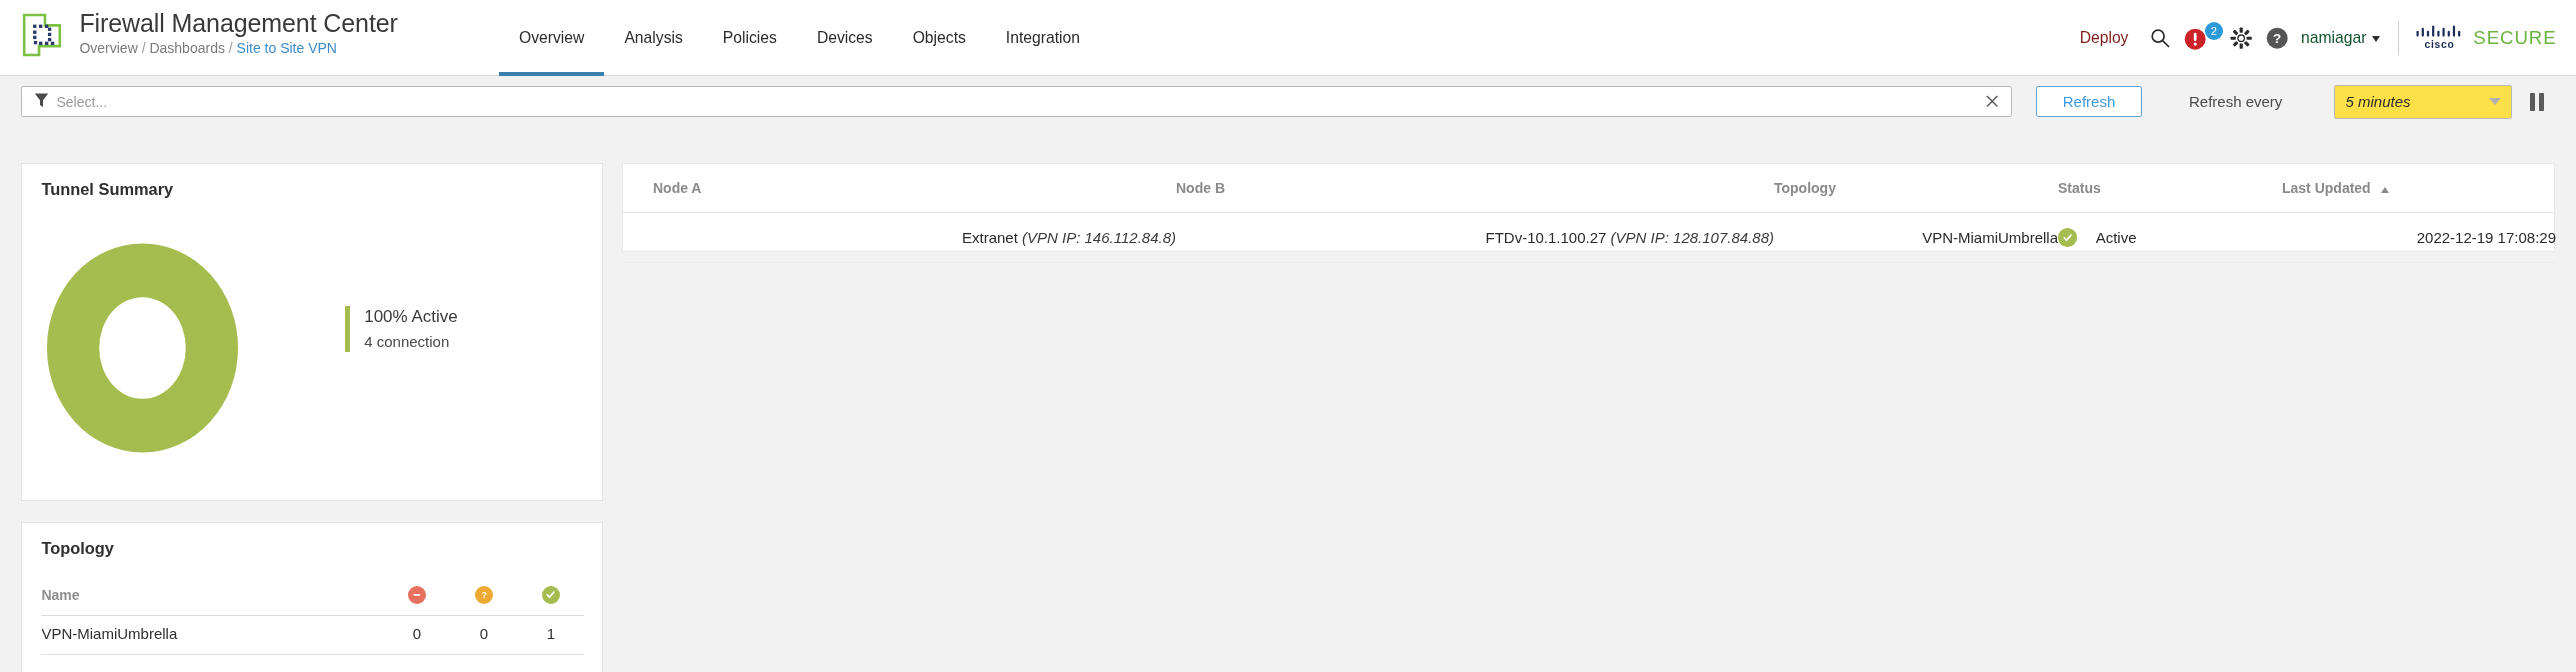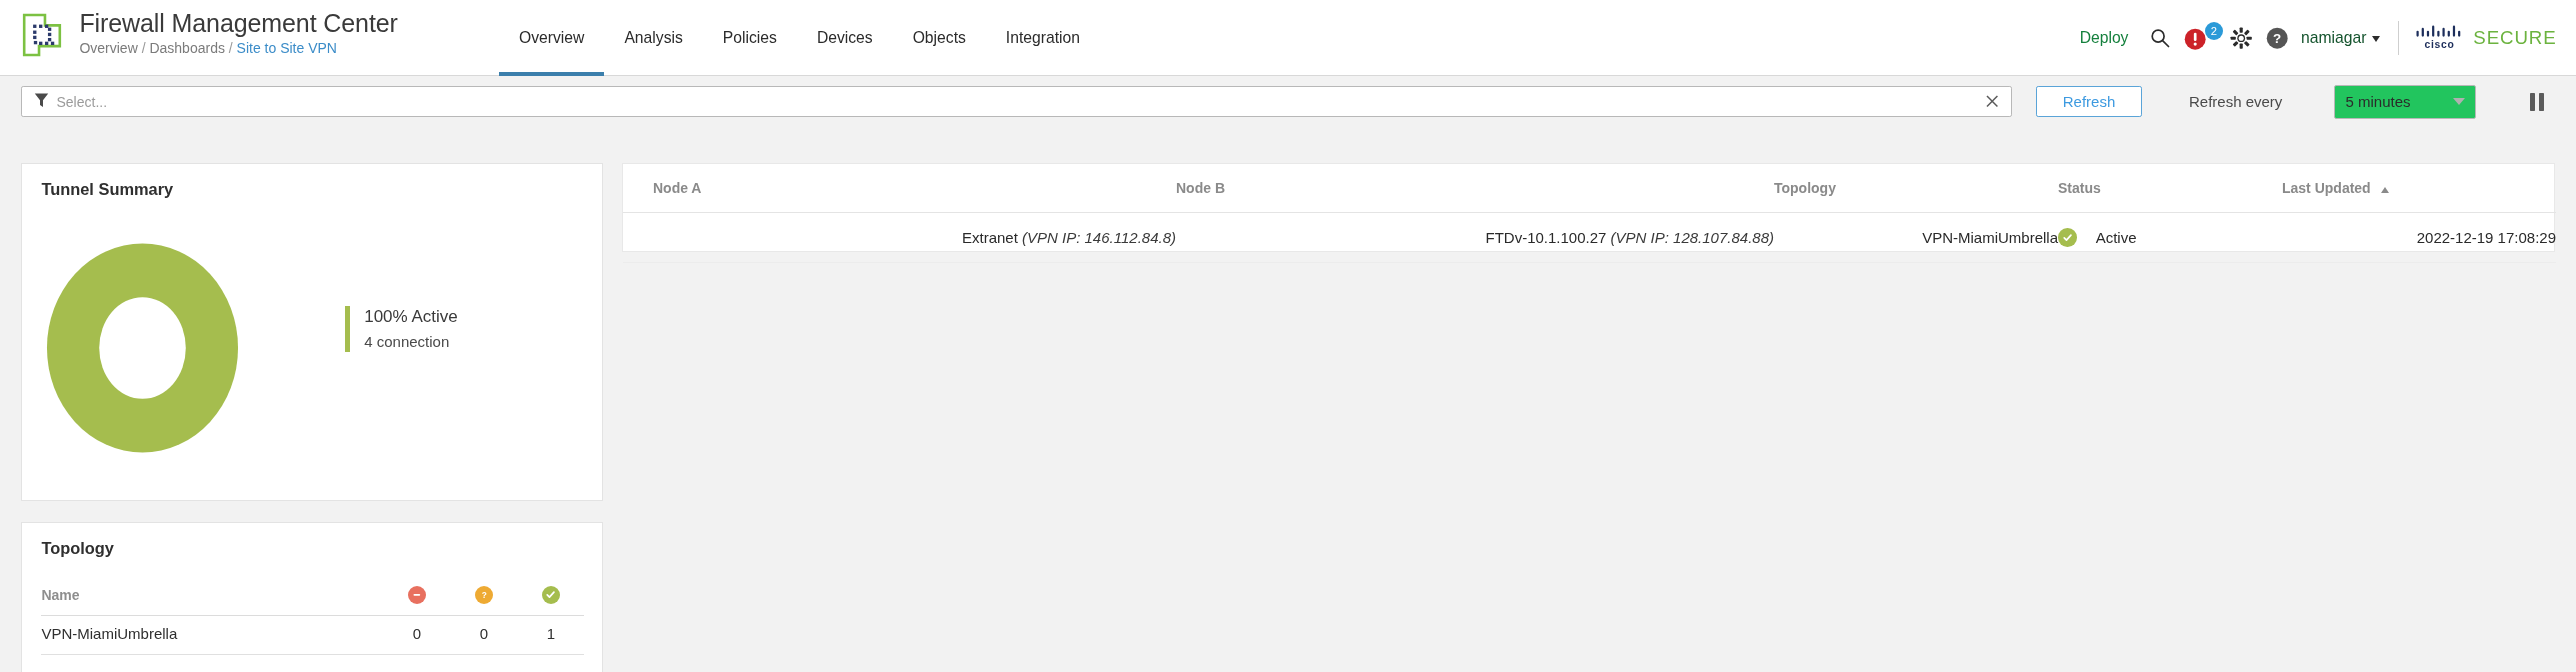--- a/index.html
+++ b/index.html
@@ -80,21 +80,21 @@
   .header-right {
     position: absolute;
     right: 19.4px; top: 0;
     height: 76px;
     display: flex;
     align-items: center;
     gap: 0;
   }
   .deploy-btn {
     font-size: 15.7px;
-    color: #15803d;
+    color: #7f1d1d;
     padding: 0 13.5px;
     cursor: pointer;
     white-space: nowrap;
   }
   .hdr-icon {
     width: 36px; height: 36px;
     display: flex; align-items: center; justify-content: center;
     cursor: pointer;
     position: relative;
   }
@@ -198,28 +198,29 @@
     left: 2189px; top: 9px;
     height: 31px;
     display: flex; align-items: center;
     font-size: 15px;
     color: #4a4a4a;
     white-space: nowrap;
   }
   .refresh-select {
     position: absolute;
     left: 2334px; top: 7.5px;
-    width: 142px; height: 34px;
-    background: #22c55e;
+    width: 178px; height: 34px;
+    background: #fde047;
     border: 0.7px solid #b8b8b8;
     border-radius: 2.2px;
     display: flex;
     align-items: center;
     padding: 0 10.5px;
     cursor: pointer;
+    font-style: italic;
   }
   .refresh-select .sel-value {
     flex: 1 1 auto;
     font-size: 15px;
     color: #2b2b2b;
     white-space: nowrap;
   }
   .sel-chevron {
     width: 0; height: 0;
     border-left: 6px solid transparent;

